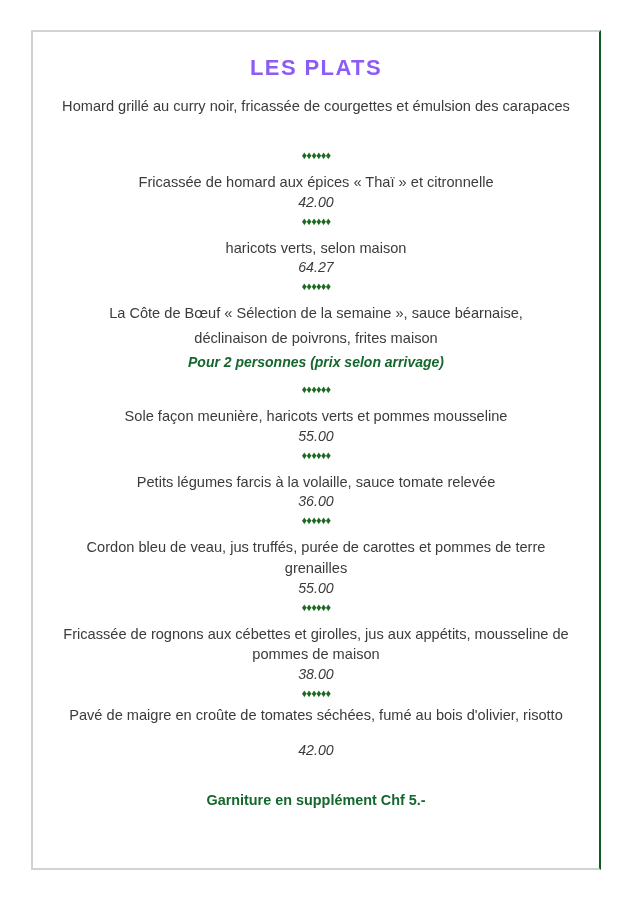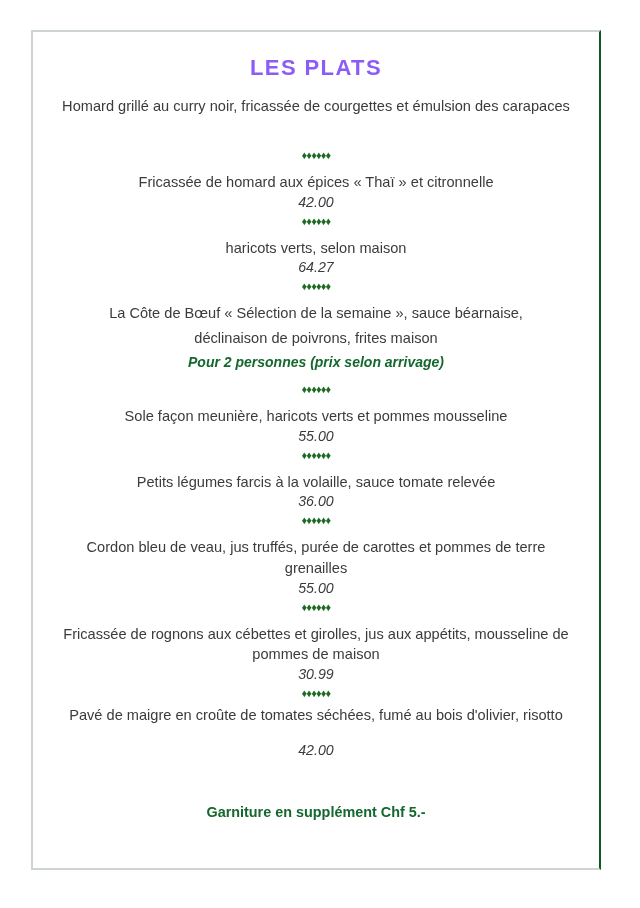--- a/index.html
+++ b/index.html
@@ -86,21 +86,21 @@
   
   .gap-lg { height: 15px; }
   .gap-md { height: 9px; }
   .gap-sm { height: 4px; }
 
   .footer-note {
     color: #14672d;
     font-weight: bold;
     font-size: 14.4px;
     line-height: 1.3;
-    margin: 12px;
+    margin: 0;
     text-align: center;
   }
 </style>
 </head>
 <body>
 
 <div class="page">
   <div class="inner">
 
     <h1 class="menu-title">LES PLATS</h1>
@@ -163,21 +163,21 @@
       <p class="item-desc">grenailles</p>
       <p class="item-price">55.00</p>
     </div>
 
     <p class="divider">♦♦♦♦♦♦</p>
     <div class="gap-md"></div>
 
     <div class="item">
       <p class="item-desc">Fricassée de rognons aux cébettes et girolles, jus aux appétits, mousseline de</p>
       <p class="item-desc">pommes de maison</p>
-      <p class="item-price">30.99</p>
+      <p class="item-price">38.00</p>
     </div>
 
     <p class="divider">♦♦♦♦♦♦</p>
     <div class="gap-sm"></div>
 
     <div class="item">
       <p class="item-desc">Pavé de maigre en croûte de tomates séchées, fumé au bois d'olivier, risotto</p>
       <div class="gap-lg"></div>
       <p class="item-price">42.00</p>
     </div>

